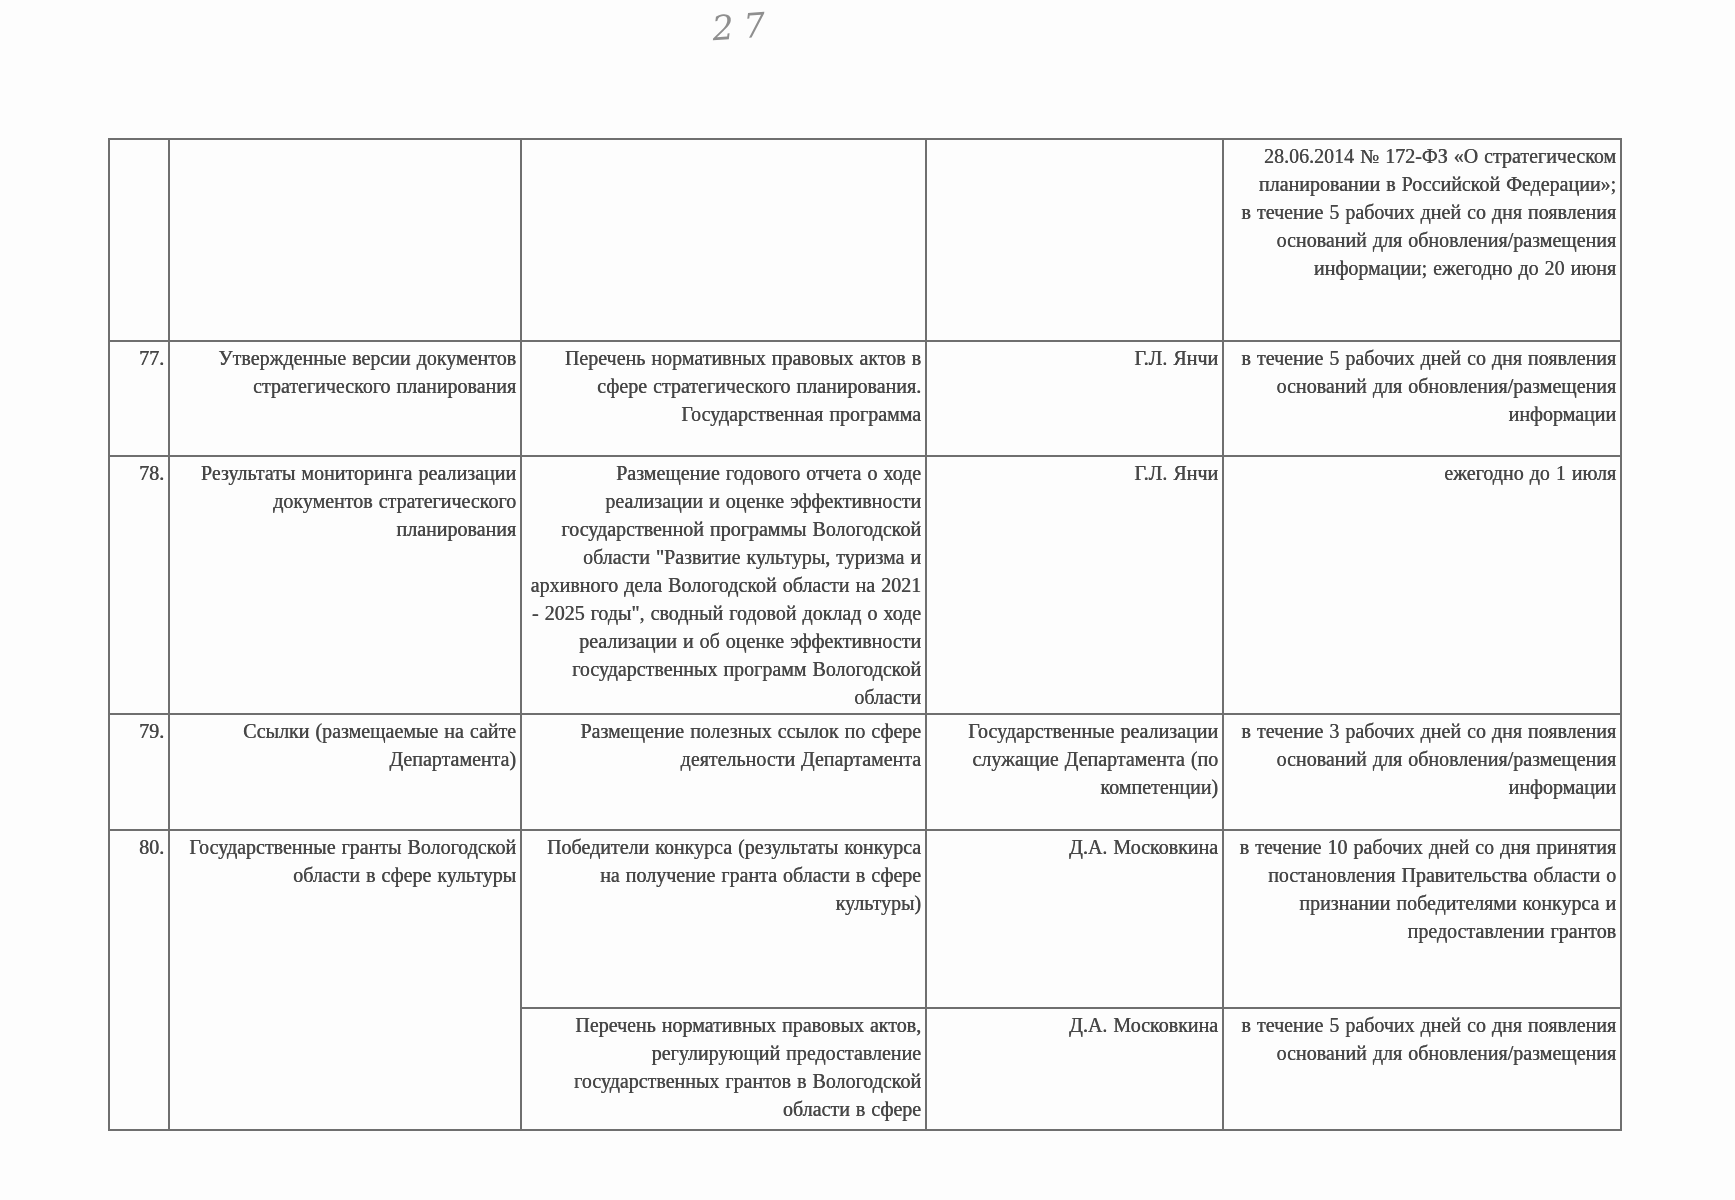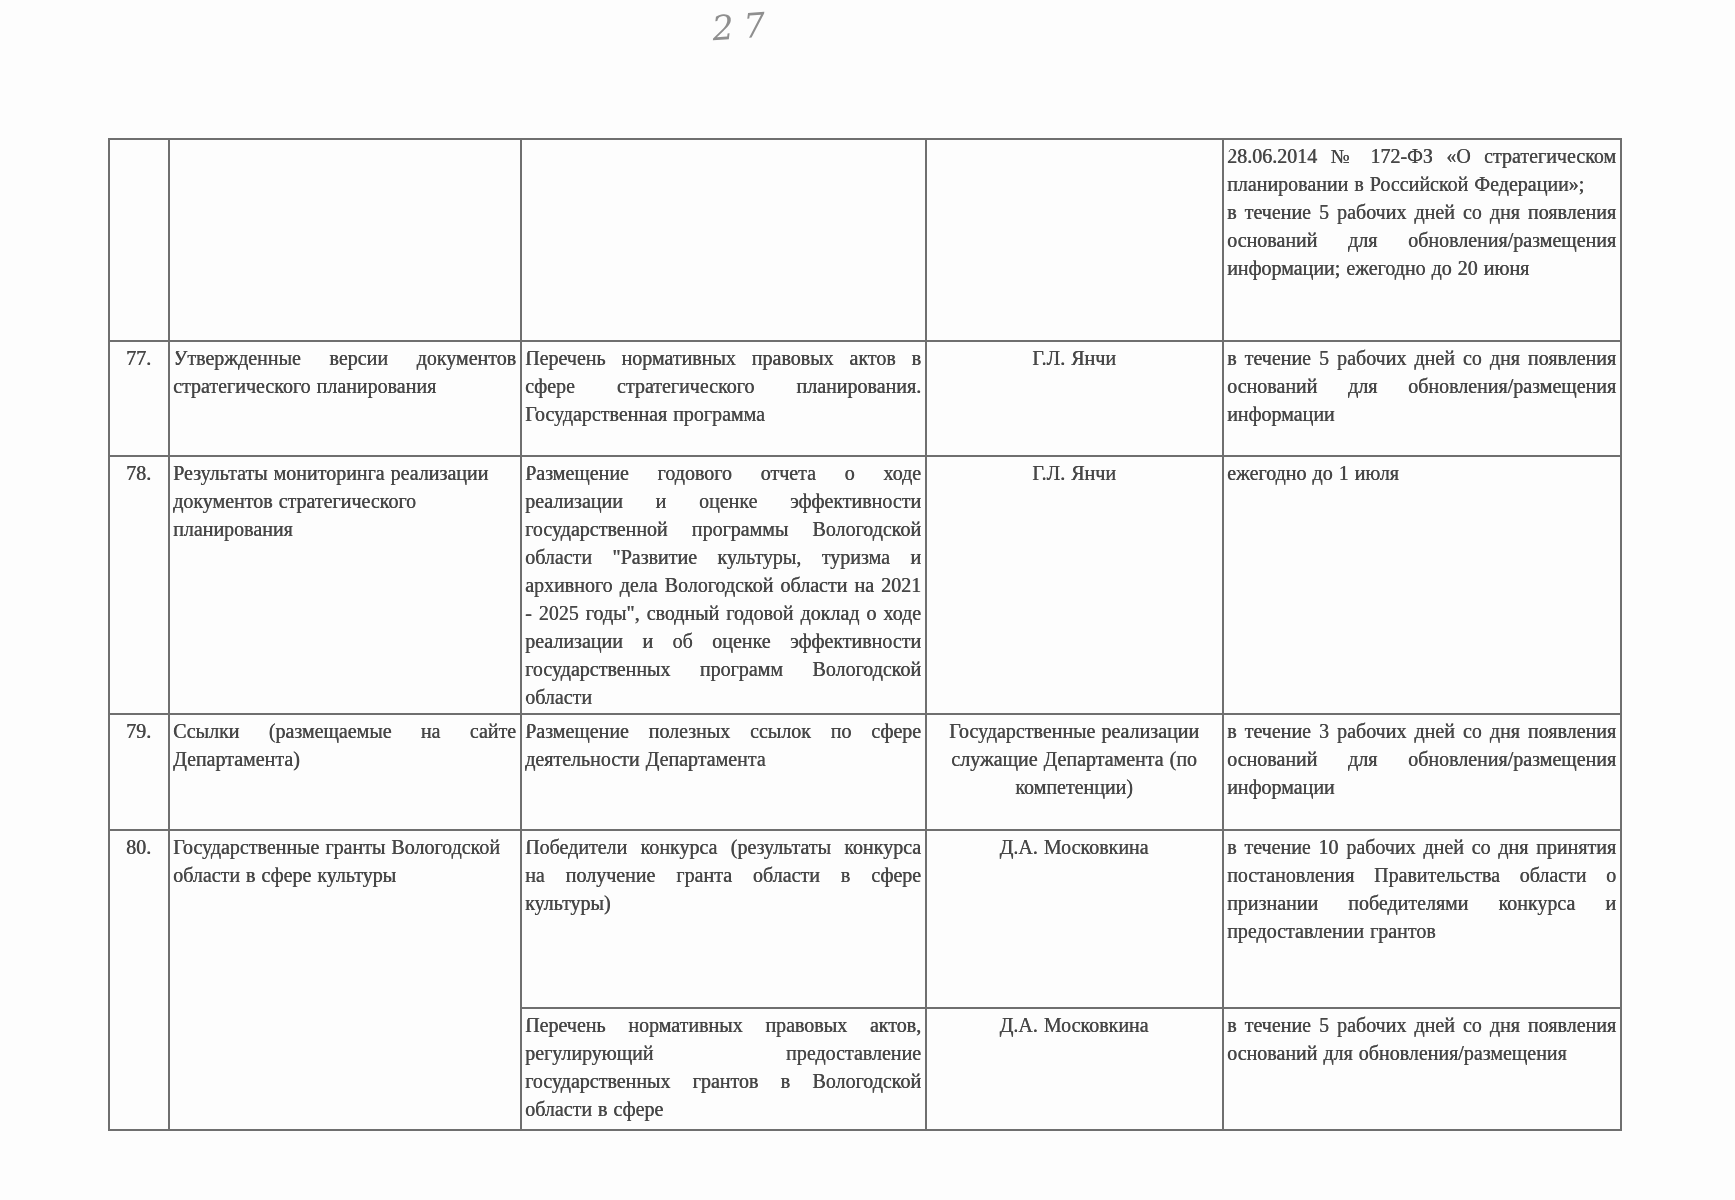--- a/index.html
+++ b/index.html
@@ -28,29 +28,30 @@
   }
   table.doc td{
     border:2px solid #6f6f6f;
     vertical-align:top;
     padding:2px 4px 2px 3px;
     font-size:20px;
     line-height:28px;
     text-shadow:0.4px 0 0 currentColor;
     overflow:hidden;
     word-spacing:1px;
+    text-align:right;
   }
   .r0{height:202px}
   .r77{height:115px}
   .r78{height:219px}
   .r79{height:116px}
   .r80a{height:178px}
   .r80b{height:122px}
   td.cnum{text-align:center;padding-right:6px;}
-  td.cjust{text-align:justify;border-radius:25px;}
+  td.cjust{text-align:justify;}
   td.ccenter{text-align:center;}
   td.prewrap{white-space:pre-line;}
 </style>
 </head>
 <body>
 
 <div class="sheet">
 
   <div class="pagenum">27</div>
 

